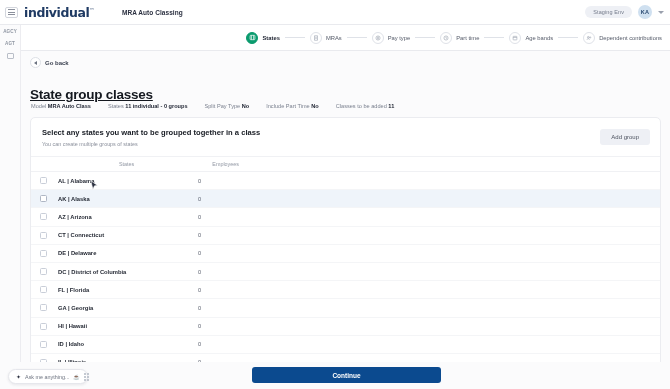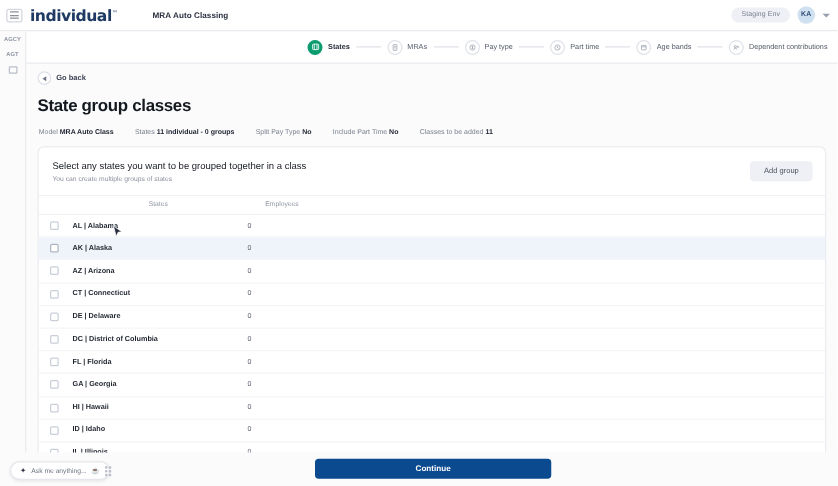--- a/index.html
+++ b/index.html
@@ -102,41 +102,41 @@
     background: #fff; display: flex; align-items: center; justify-content: center;
   }
   .chev-l {
     width: 0; height: 0; border-top: 2.5px solid transparent;
     border-bottom: 2.5px solid transparent; border-right: 3px solid #6b7280;
     margin-right: 1px;
   }
   .goback-label { font-size: 6px; color: #3b4150; font-weight: bold; }
 
   .h1 {
-    position: absolute; top: 26px; left: 9px;
-    font-size: 13.5px; color: #14181f; font-weight: bold; letter-spacing: -0.25px;
+    position: absolute; top: 36px; left: 9px;
+    font-size: 13.5px; color: #14181f; font-weight: bold; letter-spacing: -0.25px; text-decoration: underline;
   }
 
   .meta {
     position: absolute; top: 52px; left: 10px; display: flex; gap: 17px;
   }
   .meta-item { font-size: 5.6px; color: #7b818f; white-space: nowrap; }
   .meta-item b { color: #1d2230; font-weight: bold; }
 
   
   .card {
     position: absolute; top: 66px; left: 9px; width: 631px; height: 258px;
     background: #ffffff; border: 1px solid #ebecf0; border-radius: 5px;
     overflow: hidden;
   }
   .card-head {
     position: relative; padding: 10px 11px 9px 11px;
     border-bottom: 1px solid #f0f1f4;
   }
-  .card-title { font-size: 7.6px; font-weight: normal; color: #171b23; }
+  .card-title { font-size: 7.6px; font-weight: bold; color: #171b23; }
   .card-sub { font-size: 5.4px; color: #8b909c; margin-top: 4px; }
   .addgroup {
     position: absolute; right: 10px; top: 11px;
     background: #eef0f5; color: #4a5costume; color: #4c525f;
     font-size: 6px; padding: 5px 11px; border-radius: 3px;
     border: none; cursor: pointer; font-family: "Liberation Sans", sans-serif;
   }
 
   .thead {
     display: flex; align-items: center; height: 15px;

